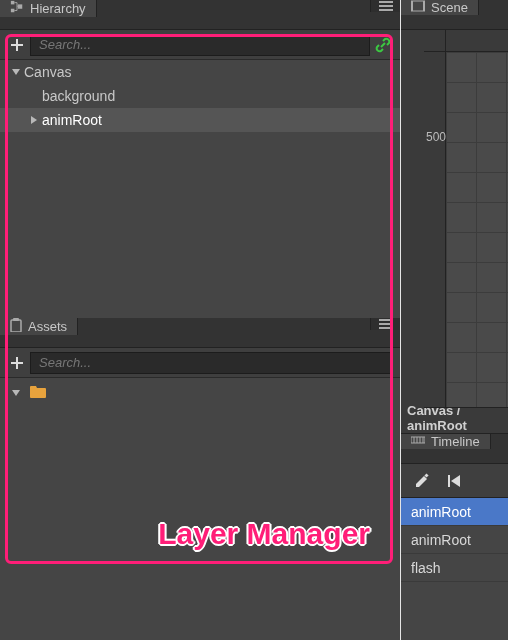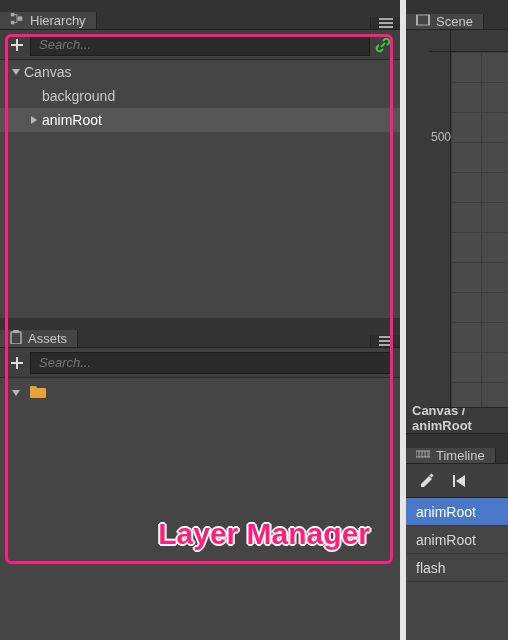--- a/index.html
+++ b/index.html
@@ -20,29 +20,29 @@
     width: 400px;
     height: 640px;
     display: flex;
     flex-direction: column;
   }
   .right {
     width: 108px;
     height: 640px;
     display: flex;
     flex-direction: column;
-    border-left: 6px solid #e5e5e5;
+    border-left: 1px solid #e5e5e5;
     background: #3a3a3a;
   }
 
   
   .panel-tabbar {
     height: 30px;
     display: flex;
-    align-items: flex-end;
+    align-items: flex-start;
     background: #333333;
     border-bottom: 1px solid #222;
   }
   .panel-tab {
     display: flex;
     align-items: center;
     gap: 6px;
     padding: 0 10px;
     background: #454545;
     border-right: 1px solid #222;

